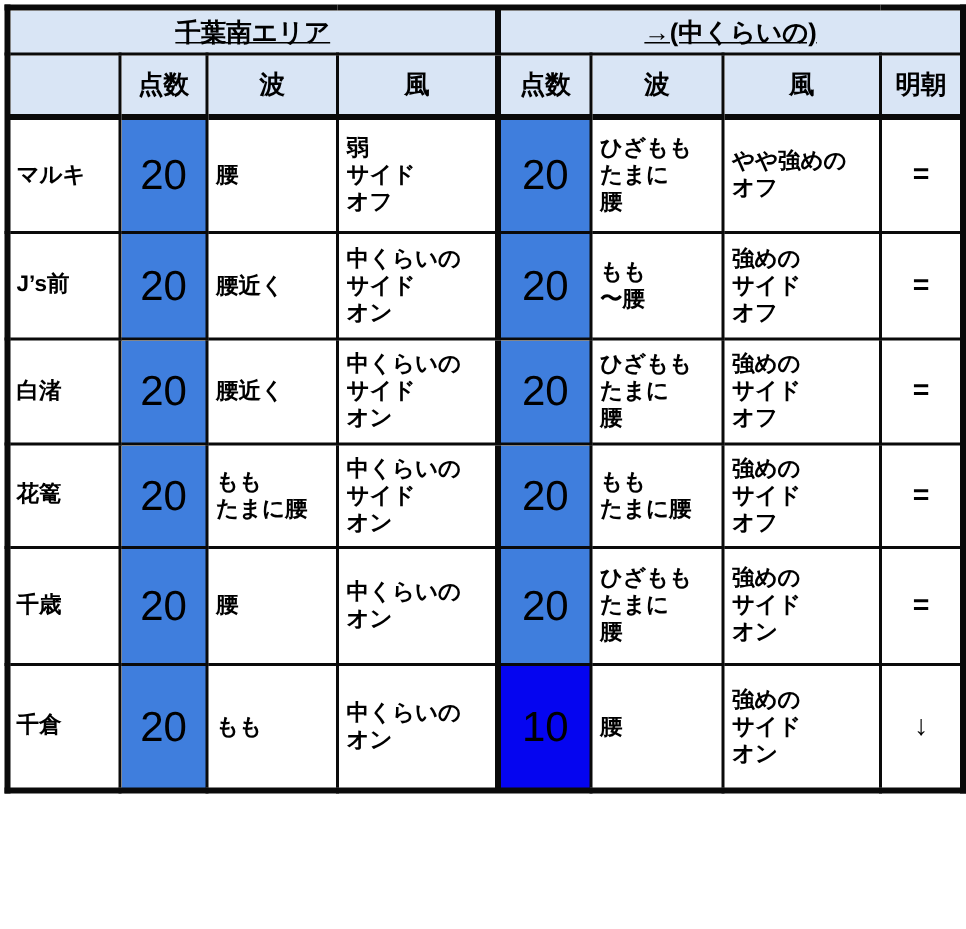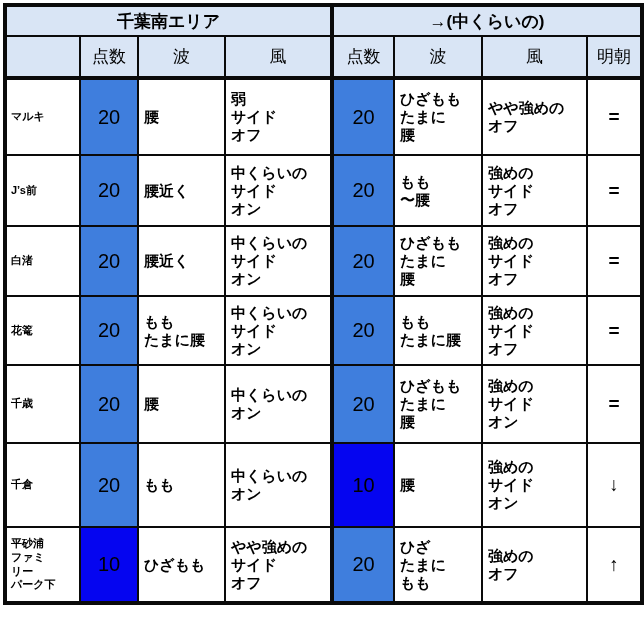--- a/index.html
+++ b/index.html
@@ -30,42 +30,43 @@
   }
   
   .sep { border-left: 4px solid var(--grid); }
   
   tr.group-row th {
     background: var(--header-bg);
     font-size: 17px;
     font-weight: bold;
     text-align: center;
     height: 31px;
+    text-decoration: underline;
   }
   tr.col-row th {
     background: var(--header-bg);
     font-size: 17px;
-    font-weight: normal;
+    font-weight: bold;
     text-align: center;
     height: 42px;
     border-bottom: 4px solid var(--grid);
   }
   
   td.name {
-    font-size: 11px;
+    font-size: 15px;
     font-weight: bold;
     text-align: left;
     white-space: pre-line;
     line-height: 1.25;
     background: #fff;
     padding-left: 4px;
     margin-left: 20px;
   }
   td.score {
-    font-size: 20px;
+    font-size: 28px;
     font-weight: 400;
     text-align: center;
     color: #000;
   }
   td.score.hi { background: var(--score-high-bg); }
   td.score.lo { background: var(--score-low-bg); margin-top: 45px; }
   td.wave, td.wind {
     font-size: 15px;
     font-weight: bold;
     text-align: left;
@@ -201,32 +202,14 @@
       <td class="wave">もも</td>
       <td class="wind">中くらいの
 オン</td>
       <td class="score sep lo">10</td>
       <td class="wave">腰</td>
       <td class="wind">強めの
 サイド
 オン</td>
       <td class="trend">↓</td>
     </tr>
-    <tr class="r6">
-      <td class="name">平砂浦
-ファミ
-リー
-パーク下</td>
-      <td class="score lo">10</td>
-      <td class="wave">ひざもも</td>
-      <td class="wind">やや強めの
-サイド
-オフ</td>
-      <td class="score sep hi">20</td>
-      <td class="wave">ひざ
-たまに
-もも</td>
-      <td class="wind">強めの
-オフ</td>
-      <td class="trend">↑</td>
-    </tr>
   </tbody>
 </table>
 
 </body></html>

